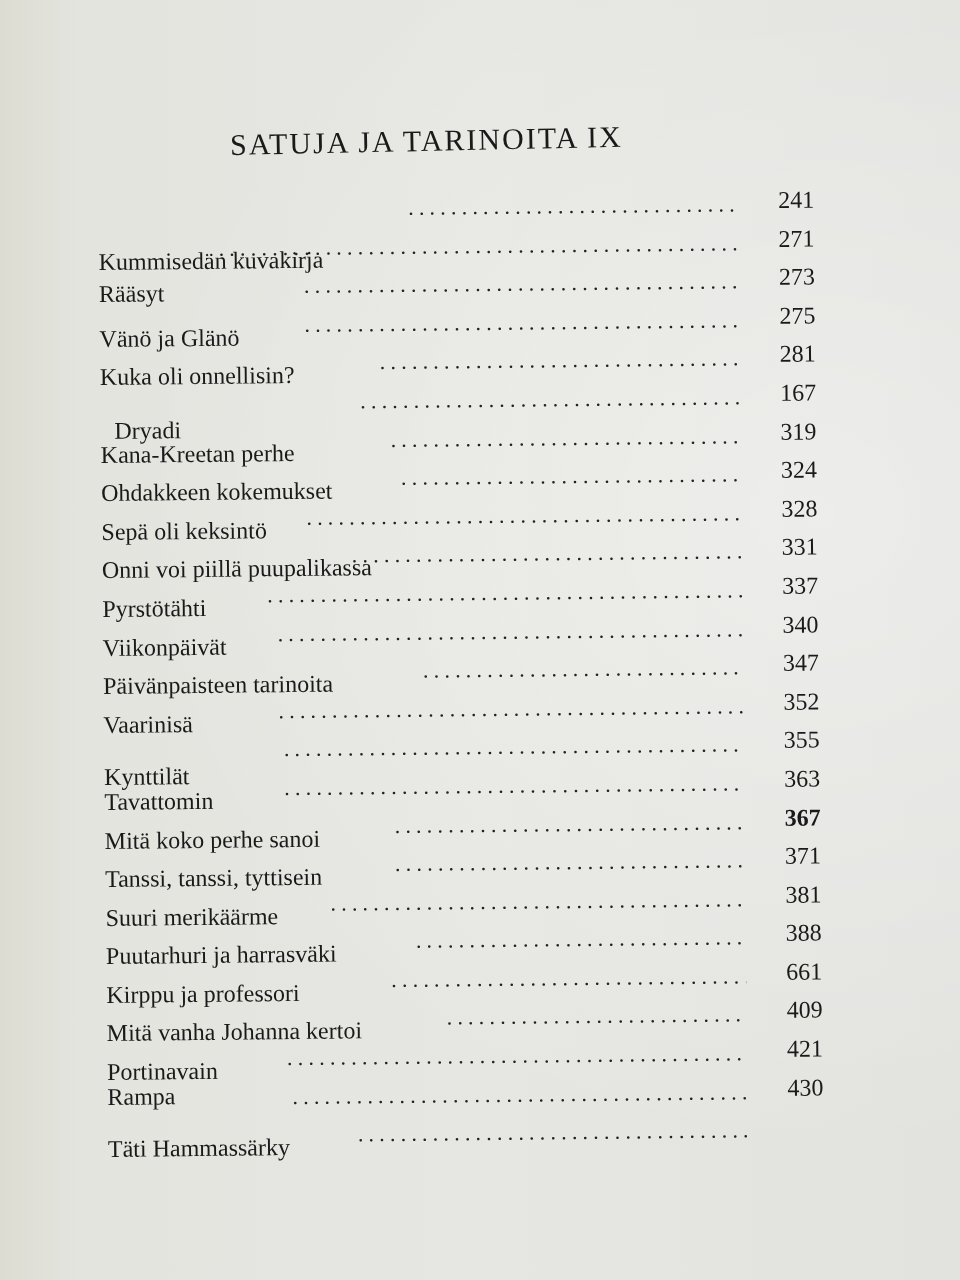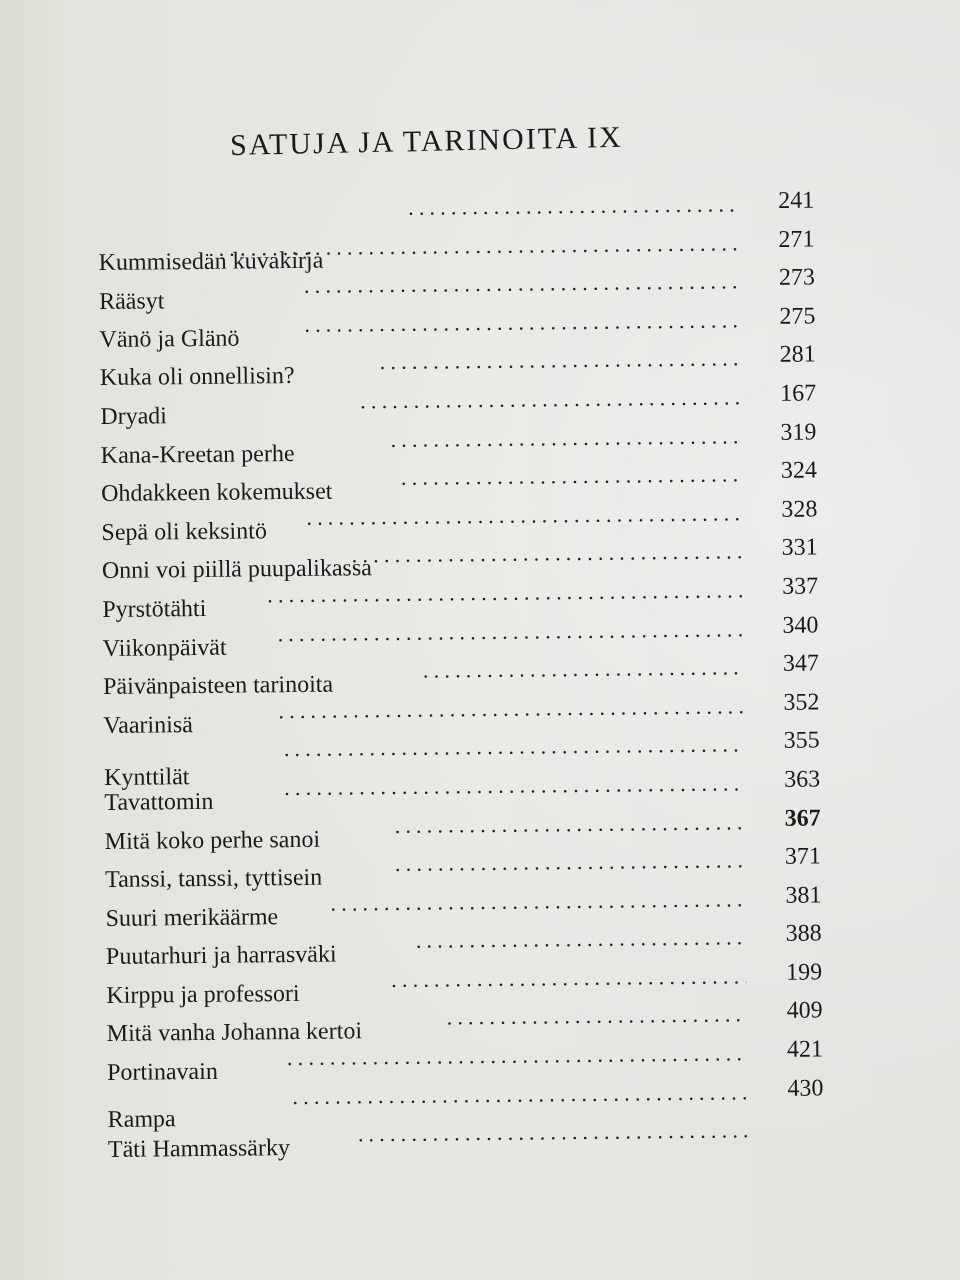--- a/index.html
+++ b/index.html
@@ -80,36 +80,36 @@
       <div class="toc-row" style="top: 0px;">
         <span class="toc-dots" style="left: 310px; width: 330px; top: 2px;">...................................................</span>
         <span class="toc-page" style="top: -2px;">241</span>
       </div>
       <div class="toc-row" style="top: 0px;">
         <span class="toc-title" style="top: 14px;">Kummisedän kuvakirja</span>
         <span class="toc-dots" style="left: 120px; width: 520px; top: 2px;">...................................................</span>
         <span class="toc-page" style="top: -2px;">271</span>
       </div>
       <div class="toc-row" style="top: 0px;">
-        <span class="toc-title" style="top: 15px;">Rääsyt</span>
+        <span class="toc-title" style="top: 8px;">Rääsyt</span>
         <span class="toc-dots" style="left: 205px; width: 435px; top: 2px;">...................................................</span>
         <span class="toc-page" style="top: -2px;">273</span>
       </div>
       <div class="toc-row" style="top: 0px;">
         <span class="toc-title" style="top: 14px;">Vänö ja Glänö</span>
         <span class="toc-dots" style="left: 205px; width: 435px; top: 2px;">...................................................</span>
         <span class="toc-page" style="top: -2px;">275</span>
       </div>
       <div class="toc-row" style="top: 0px;">
         <span class="toc-title" style="top: 14px;">Kuka oli onnellisin?</span>
         <span class="toc-dots" style="left: 280px; width: 360px; top: 2px;">...................................................</span>
         <span class="toc-page" style="top: -2px;">281</span>
       </div>
       <div class="toc-row" style="top: 0px;">
-        <span class="toc-title" style="top: 14px;">Dryadi</span>
+        <span class="toc-title" style="top: 29px; margin-left: 14px;">Dryadi</span>
         <span class="toc-dots" style="left: 260px; width: 380px; top: 2px;">...................................................</span>
         <span class="toc-page" style="top: -2px;">167</span>
       </div>
       <div class="toc-row" style="top: 0px;">
         <span class="toc-title" style="top: 14px;">Kana-Kreetan perhe</span>
         <span class="toc-dots" style="left: 290px; width: 350px; top: 2px;">...................................................</span>
         <span class="toc-page" style="top: -2px;">319</span>
       </div>
       <div class="toc-row" style="top: 0px;">
         <span class="toc-title" style="top: 14px;">Ohdakkeen  kokemukset</span>
@@ -172,34 +172,34 @@
         <span class="toc-page" style="top: -2px;">381</span>
       </div>
       <div class="toc-row" style="top: 0px;">
         <span class="toc-title" style="top: 14px;">Puutarhuri ja harrasväki</span>
         <span class="toc-dots" style="left: 310px; width: 330px; top: 2px;">...................................................</span>
         <span class="toc-page" style="top: -2px;">388</span>
       </div>
       <div class="toc-row" style="top: 0px;">
         <span class="toc-title" style="top: 14px;">Kirppu ja professori</span>
         <span class="toc-dots" style="left: 285px; width: 355px; top: 2px;">...................................................</span>
-        <span class="toc-page" style="top: -2px;">199</span>
+        <span class="toc-page" style="top: -2px;">661</span>
       </div>
       <div class="toc-row" style="top: 0px;">
         <span class="toc-title" style="top: 14px;">Mitä vanha Johanna kertoi</span>
         <span class="toc-dots" style="left: 340px; width: 300px; top: 2px;">...................................................</span>
         <span class="toc-page" style="top: -2px;">409</span>
       </div>
       <div class="toc-row" style="top: 0px;">
         <span class="toc-title" style="top: 14px;">Portinavain</span>
         <span class="toc-dots" style="left: 180px; width: 460px; top: 2px;">...................................................</span>
         <span class="toc-page" style="top: -2px;">421</span>
       </div>
       <div class="toc-row" style="top: 0px;">
-        <span class="toc-title" style="top: 22px;">Rampa</span>
+        <span class="toc-title" style="top: 0;">Rampa</span>
         <span class="toc-dots" style="left: 185px; width: 455px; top: 2px;">...................................................</span>
         <span class="toc-page" style="top: -2px;">430</span>
       </div>
       <div class="toc-row" style="top: 0px;">
         <span class="toc-title" style="top: 14px;">Täti Hammassärky</span>
         <span class="toc-dots" style="left: 250px; width: 390px; top: 2px;">...................................................</span>
       </div>
     </div>
 </div>
 

